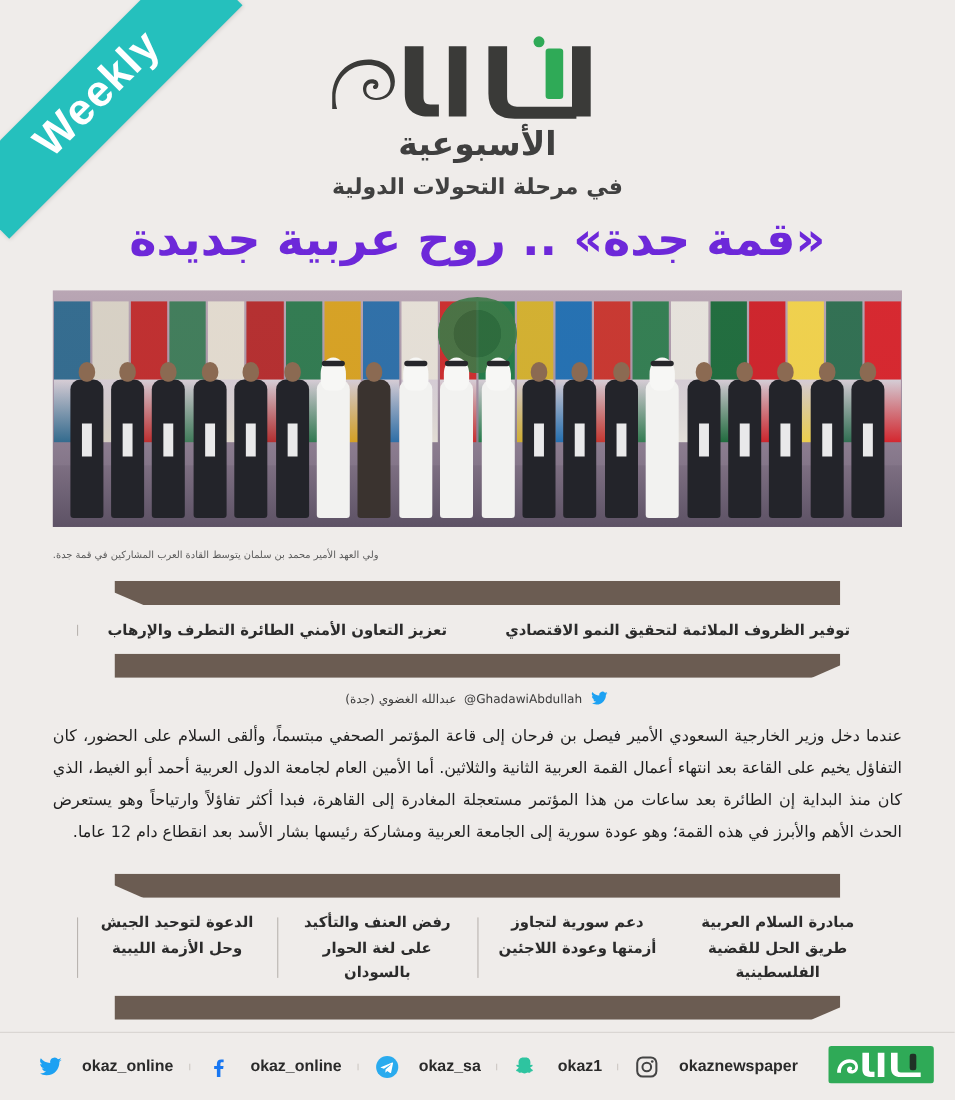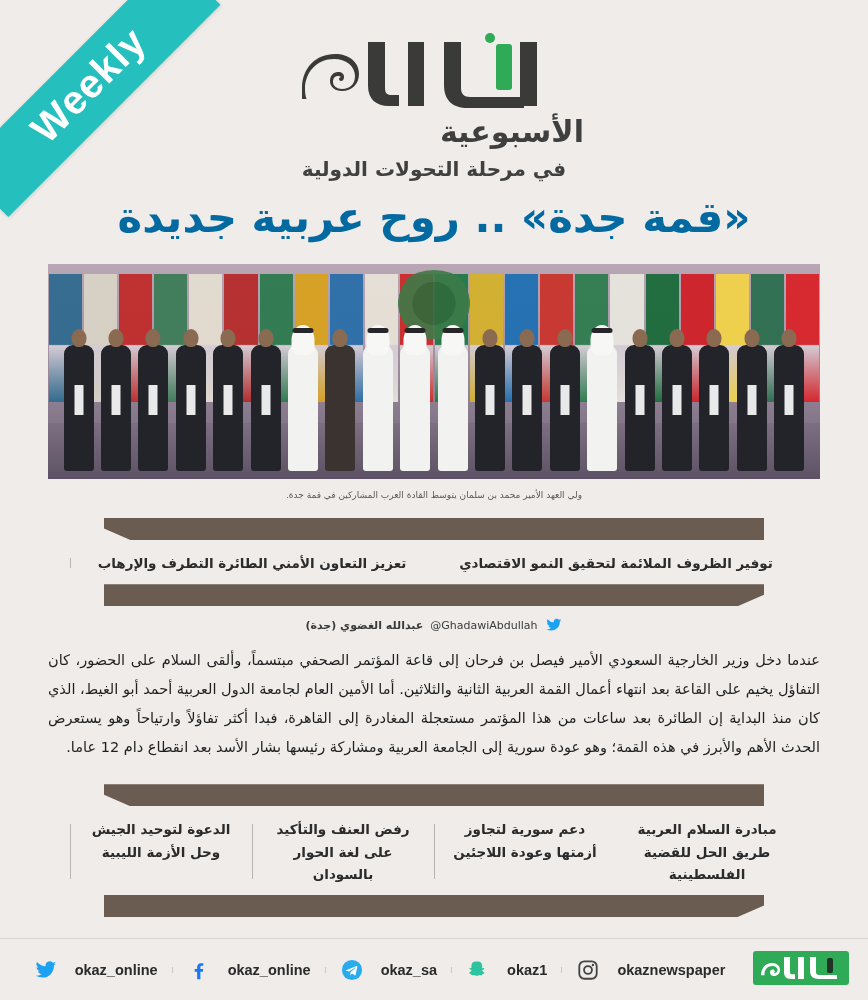--- a/index.html
+++ b/index.html
@@ -37,42 +37,42 @@
     box-shadow: 0 1px 4px rgba(0,0,0,0.15);
   }
 
   
   .masthead {
     padding-top: 26px;
     text-align: center;
   }
   .logo-block {
     display: inline-block;
-    text-align: right;
+    text-align: center;
   }
   .logo-svg { display: block; margin: 0 auto; }
   .logo-sub {
     font-size: 30px;
     color: #3f3f3f;
     font-weight: bold;
     margin-top: -4px;
     letter-spacing: 0;
   }
 
   .kicker {
     text-align: center;
     font-size: 20px;
     color: #404040;
     margin-top: 8px;
     font-weight: bold;
   }
   .headline {
     text-align: center;
     font-size: 42px;
-    color: #0369a1;
+    color: #6d28d9;
     font-weight: bold;
     margin-top: 12px;
     letter-spacing: -0.5px;
   }
 
   
   .photo-wrap {
     margin: 22px auto 0 auto;
     width: 772px;
     position: relative;
@@ -138,24 +138,24 @@
     width: 23px; height: 30px; background: #f7f7f5; border-radius: 50% 50% 30% 30%;
   }
   .person.thobe .agal {
     position: absolute; top: 7px; left: 50%; transform: translateX(-50%);
     width: 21px; height: 5px; background: #26262a; border-radius: 3px;
   }
   .person.dark-thobe .body { background: #3a332f; }
   .person.dark-thobe .ghutra { background: #ece9e2; }
 
   .caption {
-    text-align: center;
+    text-align: left;
     font-size: 9px;
     color: #5a5a5a;
-    margin-top: 11px;
+    margin-top: 21px;
     letter-spacing: 0;
   }
 
   
   .points-band { margin-top: 18px; position: relative; }
   .points-row {
     display: flex;
     justify-content: center;
     gap: 0;
     padding: 0 70px;
@@ -195,21 +195,21 @@
 
   
   .credit {
     display: flex;
     align-items: center;
     justify-content: center;
     gap: 7px;
     margin-top: 10px;
   }
   .credit .handle { font-size: 11px; color: #3a3a3a; direction: ltr; }
-  .credit .name { font-size: 11px; color: #3a3a3a; font-weight: bold; }
+  .credit .name { font-size: 11px; color: #3a3a3a; font-weight: normal; }
 
   
   .body-text {
     margin: 12px auto 0 auto;
     width: 772px;
     font-size: 14.5px;
     line-height: 2.0;
     color: #1f1f1f;
     text-align: justify;
     font-weight: normal;

